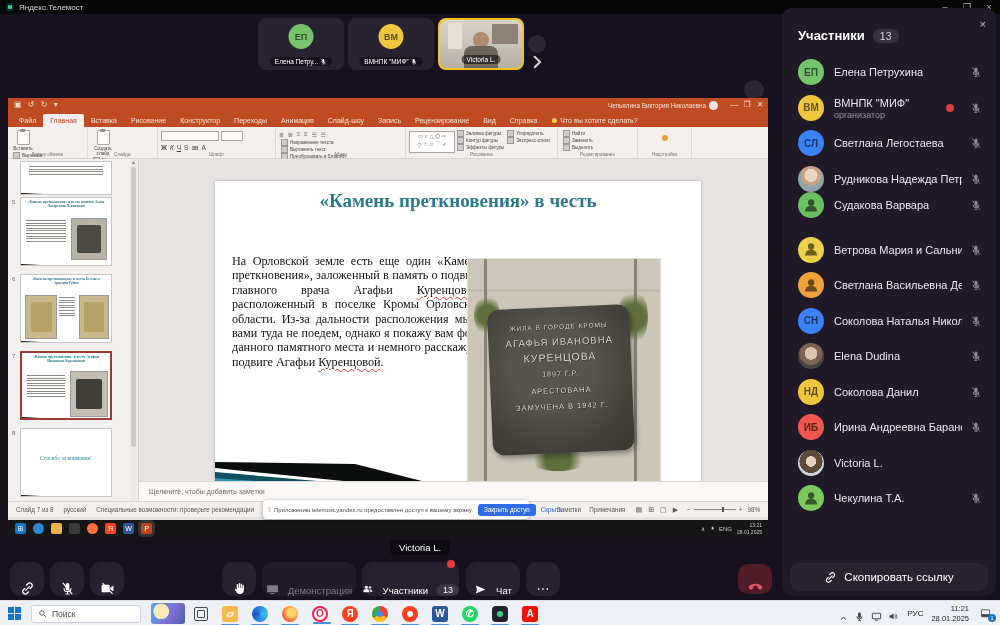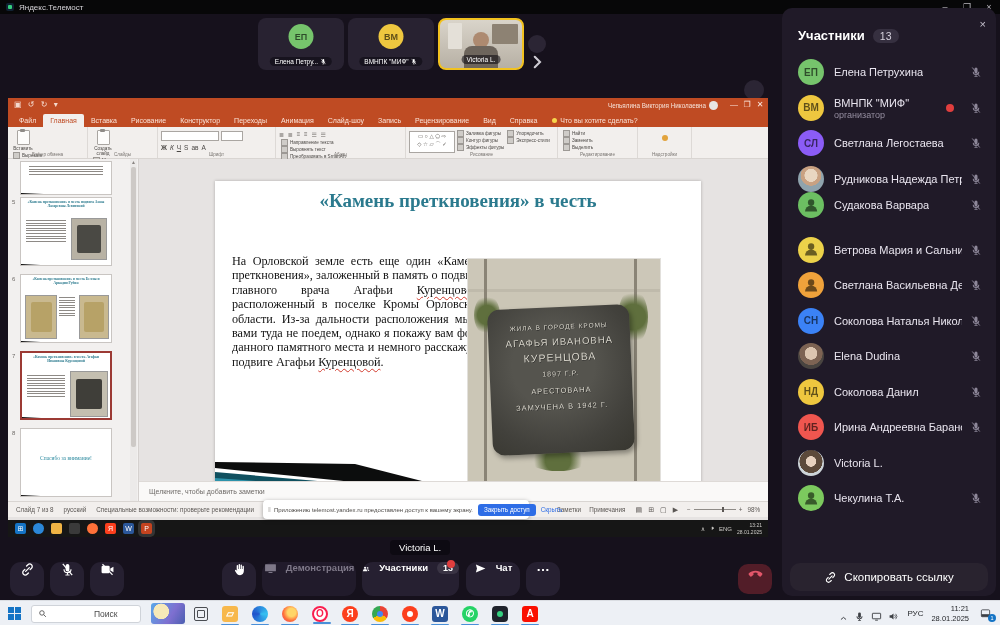--- a/index.html
+++ b/index.html
@@ -127,21 +127,21 @@
   #innerbar{left:0;top:422px;width:760px;height:17px;background:#161616;display:flex;align-items:center;}
   .in-ic{width:11px;height:11px;margin-left:7px;border-radius:2px;position:relative;}
   .in-ic.hl{box-shadow:0 0 0 3px #343434;background-clip:padding-box;}
   #inner-tray{margin-left:auto;display:flex;align-items:center;color:#cfcdc9;}
   #inner-tray .g{font-size:6px;margin-right:5px;}
   #inner-time{font-size:5px;text-align:right;line-height:1.3;margin-right:6px;}
 
   
   #speaker-pill{left:50%;top:540px;transform:translateX(-110px);background:rgba(12,9,16,.85);border-radius:4px;
     padding:2px 9px;color:#fff;font-size:9.5px;z-index:5;white-space:nowrap;}
-  .cbtn{top:562px;height:34px;border-radius:11px;background:#262031;color:#fff;display:flex;align-items:flex-start;justify-content:center;gap:9px;font-weight:bold;}
+  .cbtn{top:562px;height:34px;border-radius:11px;background:#262031;color:#fff;display:flex;align-items:flex-end;justify-content:center;gap:9px;}
   .cbtn .lab{font-size:9.5px;}
   .cbtn .ic{width:15px;height:15px;}
   #btn-demo{color:#7e7888;background:#211b2b;}
   #cnt-badge{background:#3a3444;border-radius:8px;font-size:9px;padding:1px 6px;color:#fff;}
   #part-dot{position:absolute;left:447px;top:560px;width:8px;height:8px;border-radius:50%;background:#e03e3e;z-index:6;}
   #btn-hangup{left:738px;top:564px;width:34px;height:30px;border-radius:10px;background:#521d28;color:#e2566a;}
   #btn-hangup .ic{width:17px;height:17px;}
 
   
   #panel{left:782px;top:8px;width:214px;height:588px;background:#201a28;border-radius:10px;}
@@ -165,21 +165,21 @@
     display:flex;align-items:center;justify-content:center;gap:7px;color:#fff;font-size:11.5px;}
   #copylink .ic{width:13px;height:13px;}
 
   
   #taskbar{left:0;top:600px;width:1000px;height:25px;background:#edf0f5;border-top:1px solid #dadde2;display:flex;align-items:center;}
   #start-ic{width:13px;height:13px;margin-left:8px;display:grid;grid-template-columns:6px 6px;grid-gap:1px;}
   #start-ic i{background:#1574c5;width:6px;height:6px;display:block;}
   #searchbox{margin-left:10px;width:110px;height:18px;background:#fff;border:1px solid #cfd3d9;border-radius:3px;
     display:flex;align-items:center;gap:5px;padding-left:6px;box-sizing:border-box;}
   #searchbox .ic{width:9px;height:9px;color:#555;}
-  #searchbox .ph{font-size:8.5px;color:#4a4a4a;margin-left:42px;}
+  #searchbox .ph{font-size:8.5px;color:#4a4a4a;}
   #weather{margin-left:10px;width:34px;height:21px;border-radius:3px;background:
     radial-gradient(circle at 30% 40%,#f7e9b8 0 28%,transparent 30%),linear-gradient(120deg,#5aa7e8,#7e6fd0 60%,#4a5fb0);}
   #taskview{margin-left:9px;width:12px;height:12px;border:1px solid #4a4d52;border-radius:2px;position:relative;}
   #taskview::after{content:"";position:absolute;left:2px;top:2px;right:2px;bottom:2px;border:1px solid #4a4d52;border-radius:1px;}
   .app{position:relative;width:16px;height:16px;margin-left:14px;border-radius:3px;display:flex;align-items:center;justify-content:center;
     font-size:10px;font-weight:bold;color:#fff;}
   .app .ul{position:absolute;left:-1px;bottom:-4px;width:18px;height:2px;background:#4a90d9;border-radius:1px;}
   #tray{margin-left:auto;display:flex;align-items:center;}
   #tray .tic{width:11px;height:11px;color:#3c3f44;margin-right:6px;}
   #tray .caret{width:9px;height:9px;}
@@ -723,21 +723,21 @@
                 <rect x="9" y="3" width="6" height="12" rx="3"></rect>
                 <path d="M5.5 11.5a6.5 6.5 0 0 0 13 0h-1.8a4.7 4.7 0 0 1-9.4 0z"></path>
                 <rect x="11.1" y="17.5" width="1.8" height="3"></rect>
                 <rect x="8.5" y="20" width="7" height="1.6" rx="0.8"></rect>
               </g>
               <line x1="4.5" y1="3" x2="19.5" y2="21" stroke="currentColor" stroke-width="2"></line>
             </svg>
           </div>
         </div>
         <div class="prow" style="top: 118px;">
-          <div class="pav" style="background: #8b5cf6;">СЛ</div>
+          <div class="pav" style="background: #3b82f6;">СЛ</div>
           <div class="pname">
             <div>Светлана Легостаева</div>
           </div>
           <div class="pmute ic">
             <svg viewBox="0 0 24 24">
               <g fill="currentColor">
                 <rect x="9" y="3" width="6" height="12" rx="3"></rect>
                 <path d="M5.5 11.5a6.5 6.5 0 0 0 13 0h-1.8a4.7 4.7 0 0 1-9.4 0z"></path>
                 <rect x="11.1" y="17.5" width="1.8" height="3"></rect>
                 <rect x="8.5" y="20" width="7" height="1.6" rx="0.8"></rect>

